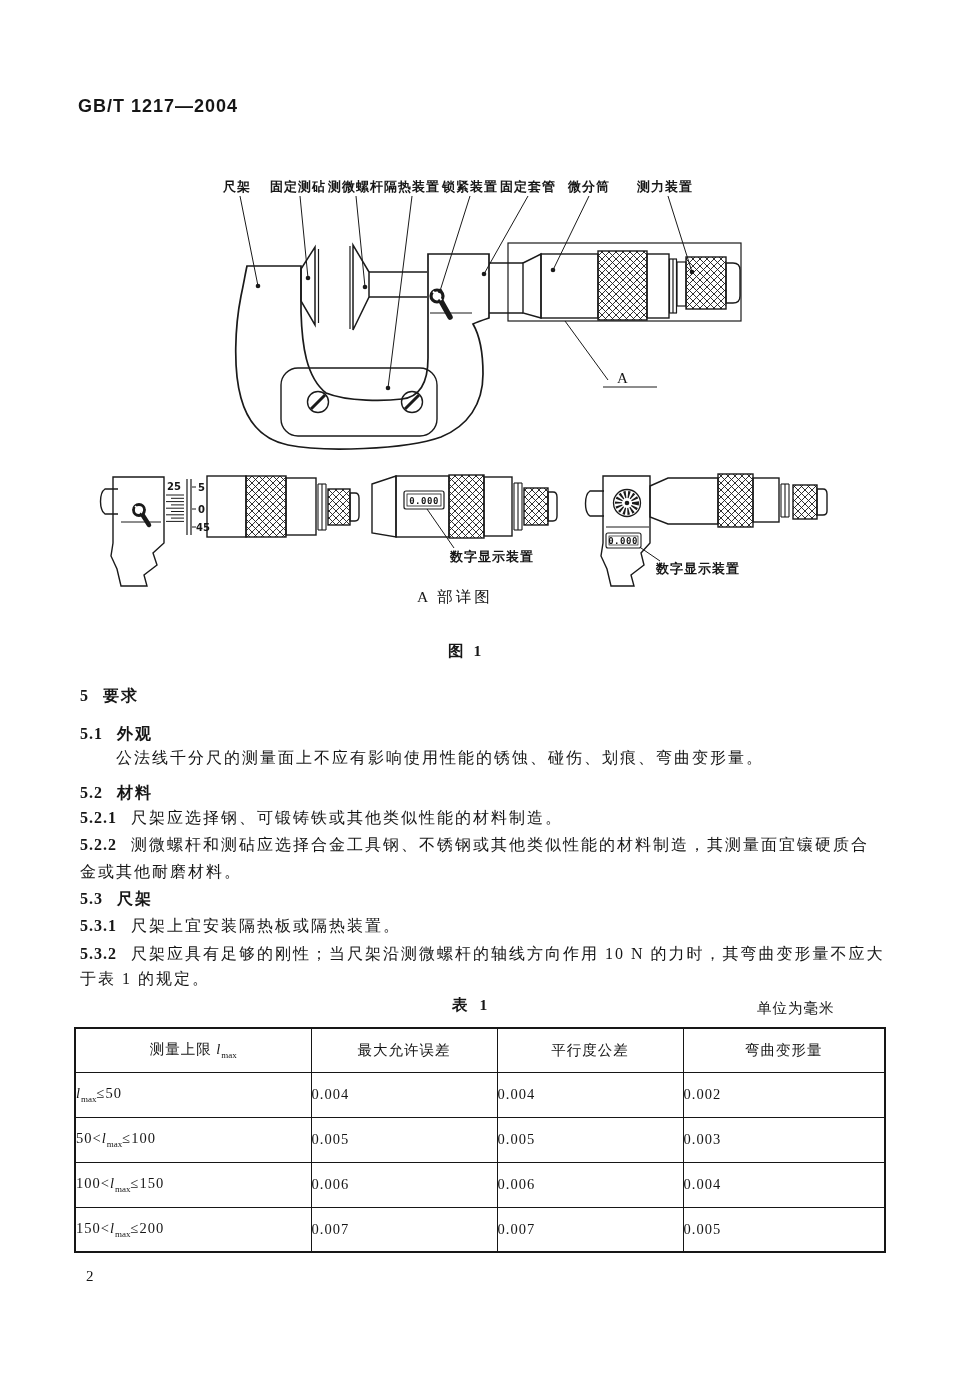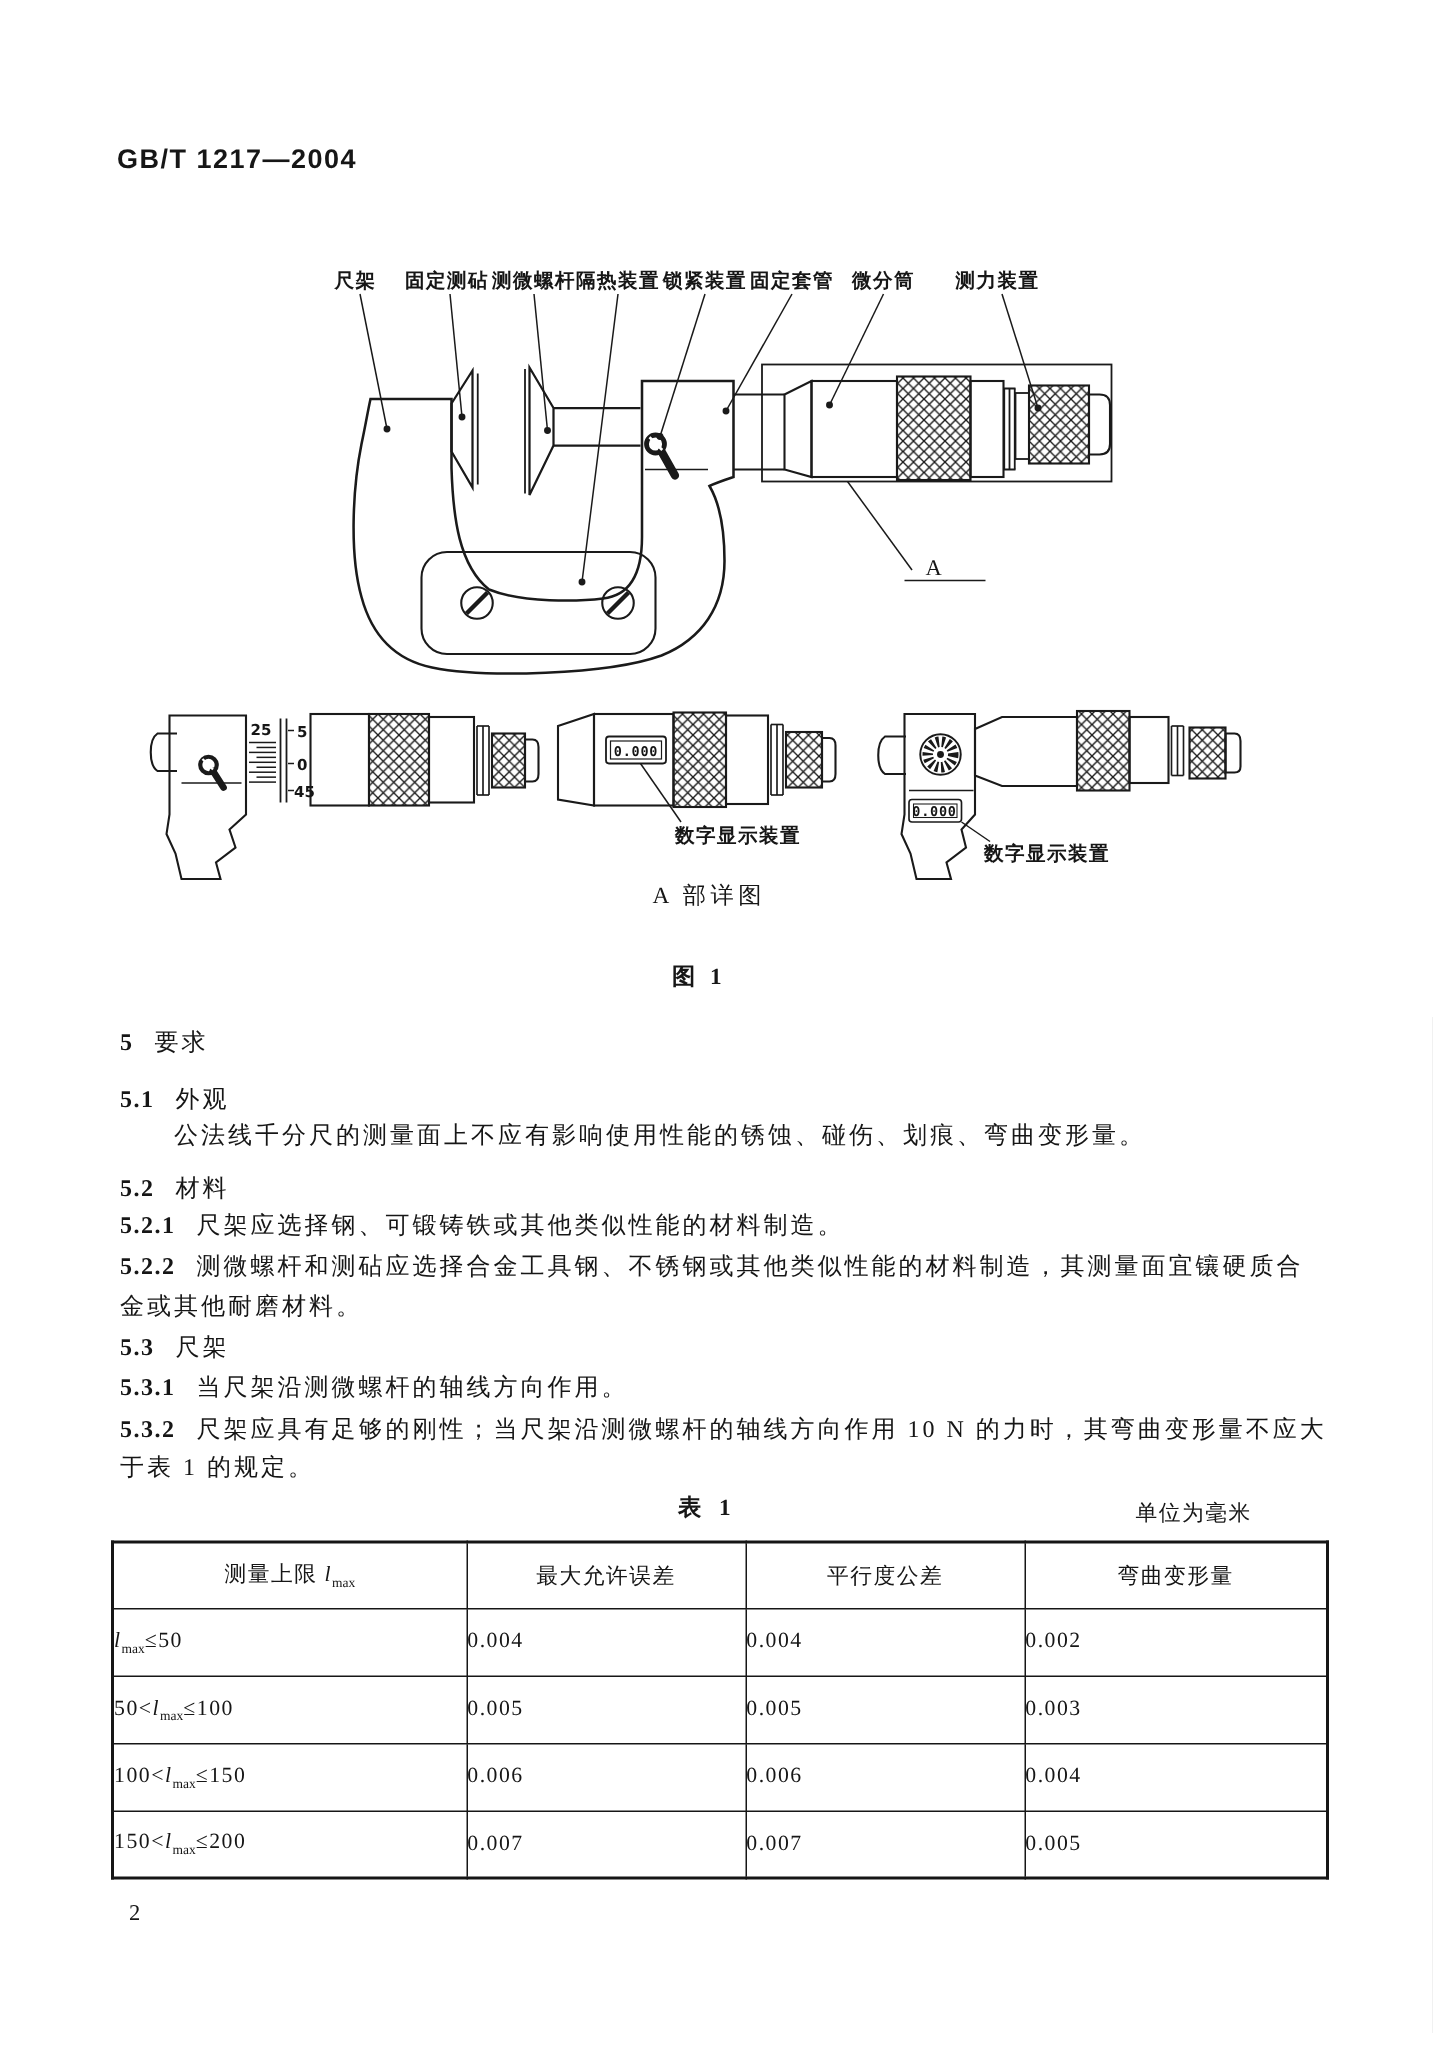--- a/index.html
+++ b/index.html
@@ -3,21 +3,21 @@
 <meta charset="utf-8">
 <style>
   html,body{margin:0;padding:0;background:#e8e8e8;}
   .page{position:relative;width:955px;height:1373px;background:#ffffff;margin:0 auto;
         font-family:"Liberation Serif","DejaVu Serif",serif;color:#161616;overflow:hidden;}
   .abs{position:absolute;}
   .doc-number{left:78px;top:96px;font-size:18px;font-weight:700;letter-spacing:1px;
               font-family:"Liberation Sans","DejaVu Sans",sans-serif;}
   .clause{left:80px;font-size:16px;line-height:19px;letter-spacing:2px;white-space:nowrap;}
   .clause .cnum{font-weight:700;letter-spacing:1px;margin-right:14px;}
-  .clause .ctitle{font-weight:400;}
+  .clause .ctitle{font-weight:700;}
   .clause .cbody{font-weight:400;}
   .indent{left:116px;}
   .cont{left:80px;}
   .fig-caption{font-size:15.5px;letter-spacing:3px;}
   .tbl-caption{left:452px;top:995px;font-size:15.5px;font-weight:700;letter-spacing:4px;}
   .unit-note{left:757px;top:999px;font-size:14.5px;letter-spacing:1px;}
   .footer-page{left:86px;top:1268px;font-size:15px;}
   svg text{fill:#161616;}
   .flabel{font:600 13px "Liberation Serif","DejaVu Serif",serif;letter-spacing:1px;}
   .scale-num{font:600 10px "DejaVu Sans",sans-serif;}
@@ -222,21 +222,21 @@
           <line x1="789" y1="484" x2="789" y2="517"></line>
       </g>
       <rect x="793" y="485" width="24" height="34" fill="url(#kn)"></rect>
       <path d="M817,489 L823,489 Q827,489 827,494 L827,511 Q827,515 823,515 L817,515 Z"></path>
       <line x1="641" y1="548" x2="660" y2="561" stroke-width="1"></line>
     </g>
     <text class="disp-num" x="623" y="544" text-anchor="middle">0.000</text>
     <text class="flabel" x="698" y="573" text-anchor="middle">数字显示装置</text>
   </svg>
 
-  <div class="abs fig-caption" style="left:435px;top:587px;">A 部详图</div>
+  <div class="abs fig-caption" style="left:417px;top:587px;">A 部详图</div>
   <div class="abs fig-caption" style="left:448px;top:641px;font-weight:700;">图 1</div>
 
   <div class="abs clause" style="top:686px;">
     <span class="cnum">5</span><span class="ctitle">要求</span>
   </div>
   <div class="abs clause" style="top:724px;">
     <span class="cnum">5.1</span><span class="ctitle">外观</span>
   </div>
   <div class="abs clause indent" style="top:748px;">
     <span class="cbody">公法线千分尺的测量面上不应有影响使用性能的锈蚀、碰伤、划痕、弯曲变形量。</span>
@@ -250,21 +250,21 @@
   <div class="abs clause" style="top:835px;">
     <span class="cnum">5.2.2</span><span class="cbody">测微螺杆和测砧应选择合金工具钢、不锈钢或其他类似性能的材料制造，其测量面宜镶硬质合</span>
   </div>
   <div class="abs clause cont" style="top:862px;">
     <span class="cbody">金或其他耐磨材料。</span>
   </div>
   <div class="abs clause" style="top:889px;">
     <span class="cnum">5.3</span><span class="ctitle">尺架</span>
   </div>
   <div class="abs clause" style="top:916px;">
-    <span class="cnum">5.3.1</span><span class="cbody">当尺架沿测微螺杆的轴线方向作用。</span>
+    <span class="cnum">5.3.1</span><span class="cbody">尺架上宜安装隔热板或隔热装置。</span>
   </div>
   <div class="abs clause" style="top:944px;">
     <span class="cnum">5.3.2</span><span class="cbody">尺架应具有足够的刚性；当尺架沿测微螺杆的轴线方向作用 10 N 的力时，其弯曲变形量不应大</span>
   </div>
   <div class="abs clause cont" style="top:969px;">
     <span class="cbody">于表 1 的规定。</span>
   </div>
 
   <div class="abs tbl-caption">表 1</div>
   <div class="abs unit-note">单位为毫米</div>

